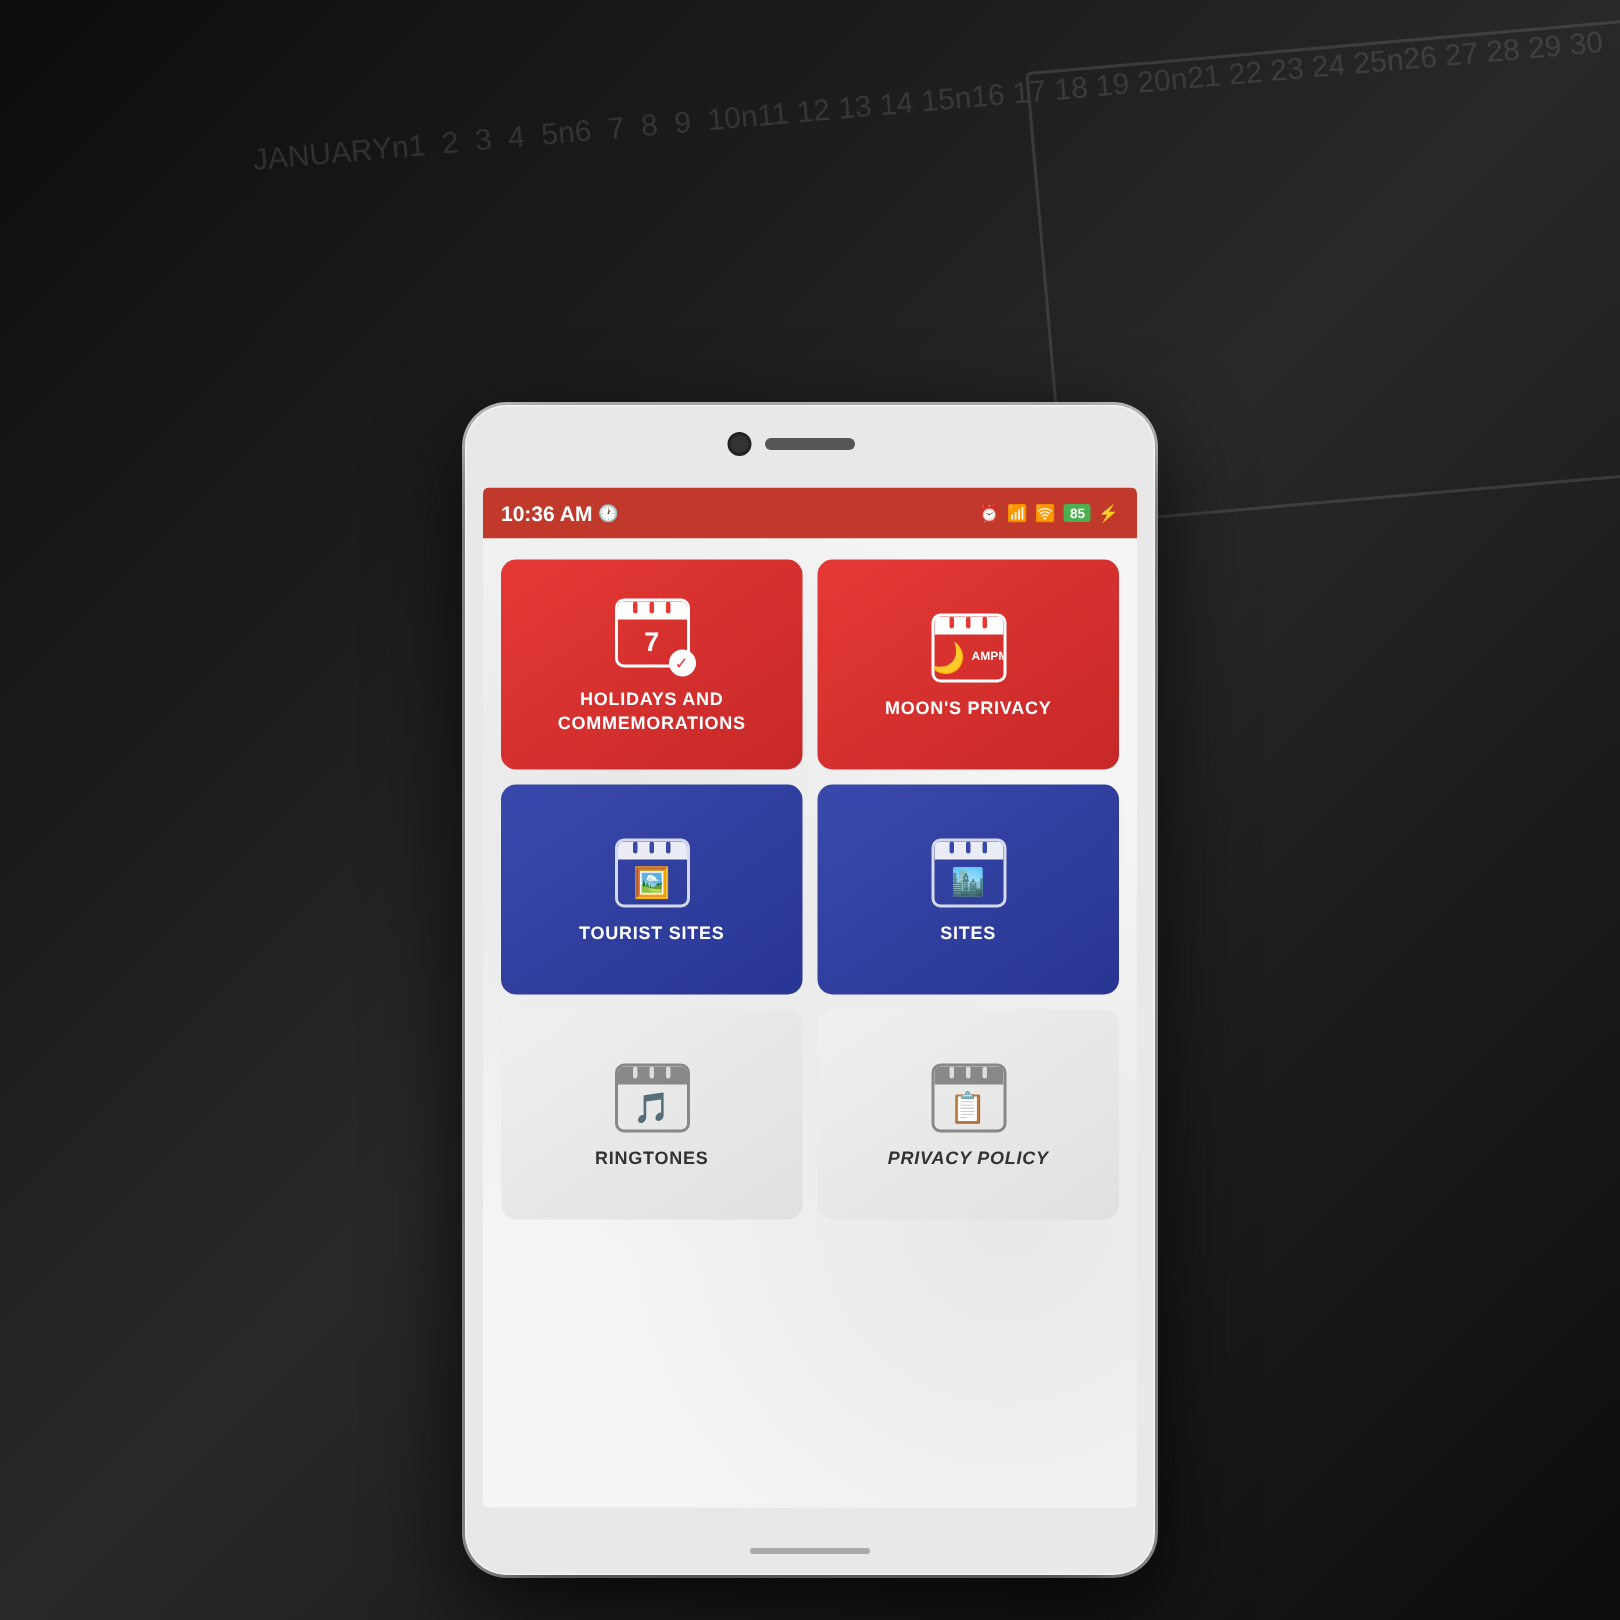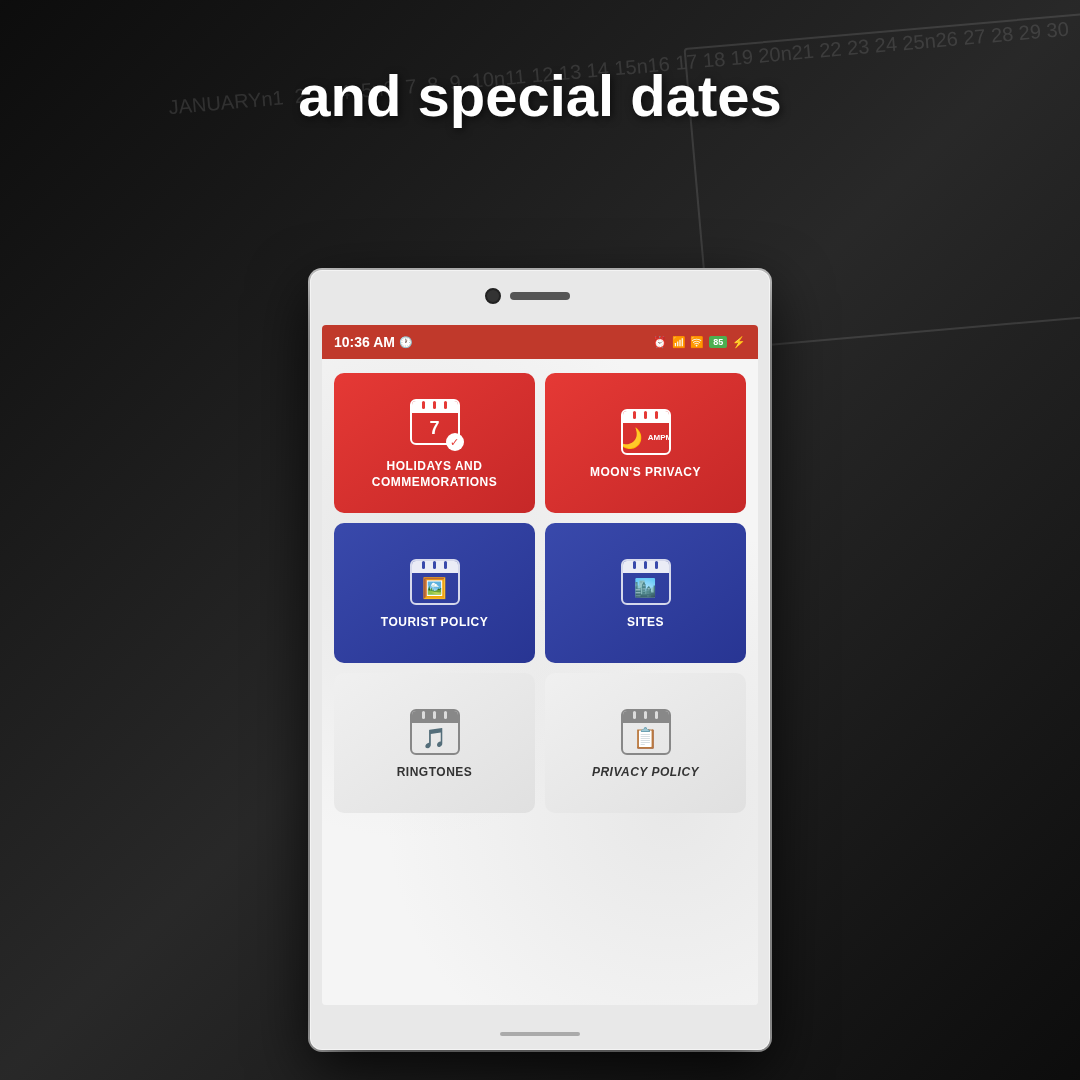--- a/index.html
+++ b/index.html
@@ -71,21 +71,21 @@
       transform: translateX(-50%);
       z-index: 3;
       width: 460px;
       height: 780px;
     }
 
     .phone-outer {
       width: 100%;
       height: 100%;
       background: #e8e8e8;
-      border-radius: 12px;
+      border-radius: 28px;
       box-shadow: 
         0 20px 60px rgba(0,0,0,0.8),
         0 0 0 2px #d0d0d0,
         inset 0 0 0 1px rgba(255,255,255,0.5);
       position: relative;
       overflow: hidden;
     }
 
     .phone-speaker {
       position: absolute;
@@ -422,21 +422,20 @@
       border-radius: 2px;
     }
   </style>
 </head>
 <body>
 
 <div class="bg-overlay"></div>
 <div class="bg-calendar-texture"></div>
 
 <div class="headline">
-  <div>and special dates</div>
 </div>
 
 <div class="phone-wrapper">
   <div class="phone-outer">
     <div class="phone-camera"></div>
     <div class="phone-speaker"></div>
 
     <div class="phone-screen">
 
       <div class="status-bar">
@@ -498,21 +497,21 @@
 
           <div class="tile tile-blue">
             <div style="width:50px; height:46px; border-radius:6px; border:2.5px solid rgba(255,255,255,0.8); overflow:hidden; display:flex; flex-direction:column;">
               <div class="tourist-cal-header">
                 <div class="ring" style="background:#3949ab;"></div>
                 <div class="ring" style="background:#3949ab;"></div>
                 <div class="ring" style="background:#3949ab;"></div>
               </div>
               <div class="tourist-cal-body">🖼️</div>
             </div>
-            <span class="tile-label" style="color:white;">TOURIST POLICY</span>
+            <span class="tile-label" style="color:white;">TOURIST SITES</span>
           </div>
 
           <div class="tile tile-blue">
             <div style="width:50px; height:46px; border-radius:6px; border:2.5px solid rgba(255,255,255,0.8); overflow:hidden; display:flex; flex-direction:column;">
               <div class="tourist-cal-header">
                 <div class="ring" style="background:#3949ab;"></div>
                 <div class="ring" style="background:#3949ab;"></div>
                 <div class="ring" style="background:#3949ab;"></div>
               </div>
               <div class="cities-cal-body">🏙️</div>

